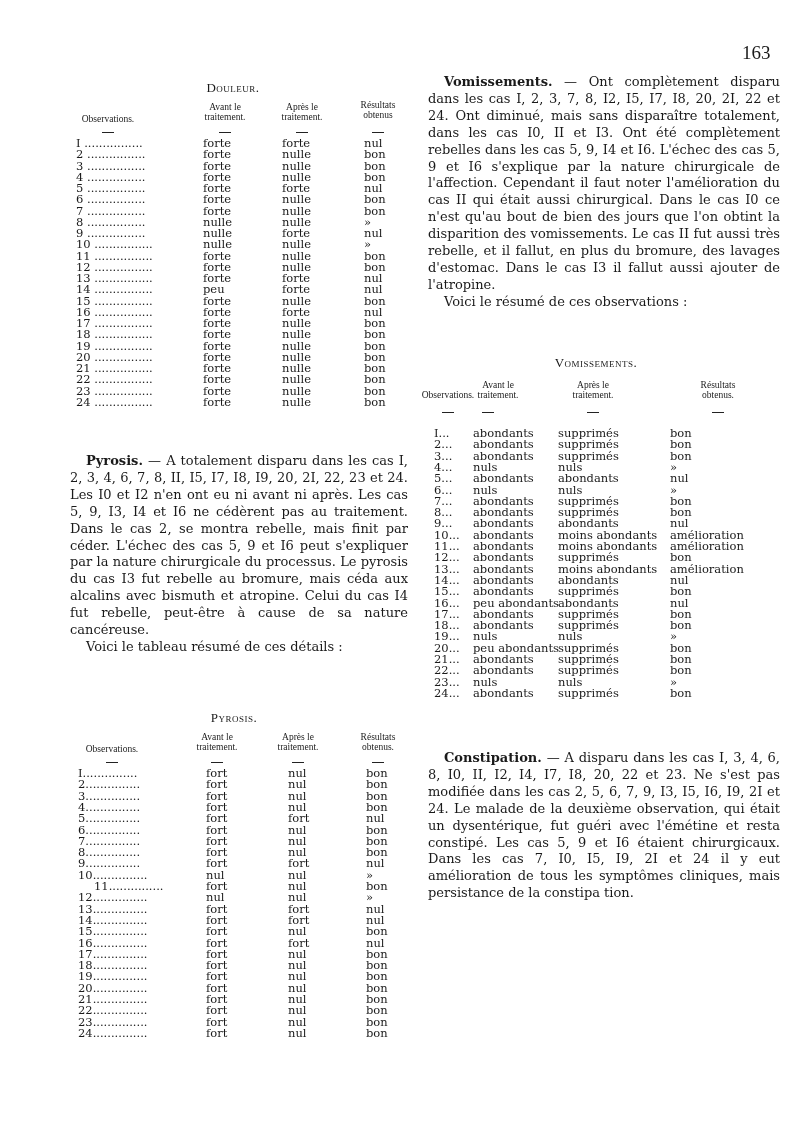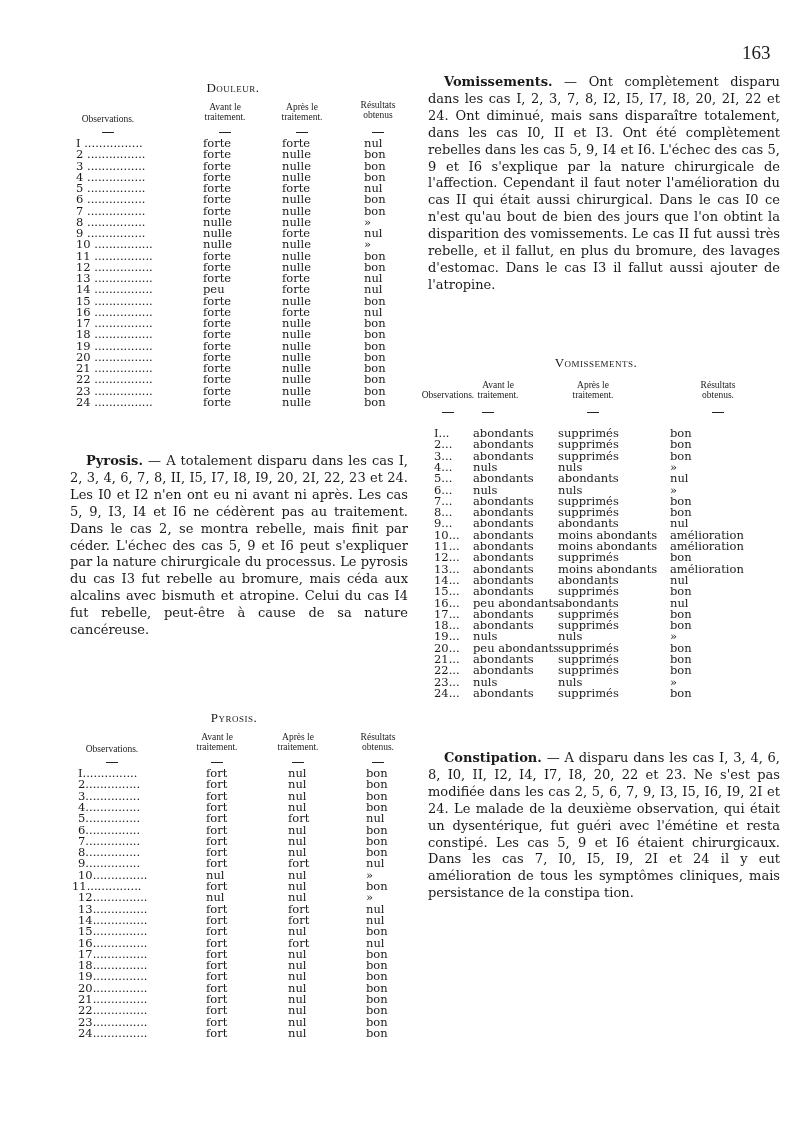--- a/index.html
+++ b/index.html
@@ -202,20 +202,21 @@
         <span style="left:6px;">24 ................</span>
         <span style="left:133px;">forte</span>
         <span style="left:212px;">nulle</span>
         <span style="left:294px;">bon</span>
       </div>
     </div>
 </div>
 
 <div class="col left para" style="top:453px;">
   <p class="indent"><span class="bold">Pyrosis.</span><span> — A totalement disparu dans les cas I, 2, 3, 4, 6, 7, 8, II, I5, I7, I8, I9, 20, 2I, 22, 23 et 24. Les I0 et I2 n'en ont eu ni avant ni après. Les cas 5, 9, I3, I4 et I6 ne cédèrent pas au traitement. Dans le cas 2, se montra rebelle, mais finit par céder. L'échec des cas 5, 9 et I6 peut s'expliquer par la nature chirurgicale du processus. Le pyrosis du cas I3 fut rebelle au bromure, mais céda aux alcalins avec bismuth et atropine. Celui du cas I4 fut rebelle, peut-être à cause de sa nature cancéreuse.</span></p>
+  <p class="indent">Voici le tableau résumé de ces détails :</p>
 </div>
 
 <div class="col left" style="top:710px;height:350px;">
   <div class="tbl-title" style="margin-left:-10px;">Pyrosis.</div>
   <div id="pyrosis-head" style="position: relative;">
       <div class="th" style="left:2px;width:80px;top:18px;">
         <div>Observations.</div>
       </div>
       <div class="dash" style="left:36px;top:36px;"></div>
       <div class="th" style="left:107px;width:80px;top:6px;">
@@ -289,21 +290,21 @@
         <span style="left:218px;">fort</span>
         <span style="left:296px;">nul</span>
       </div>
       <div class="row" style="left:0;top:143.7px;width:338px;">
         <span style="left:8px;">10...............</span>
         <span style="left:136px;">nul</span>
         <span style="left:218px;">nul</span>
         <span style="left:296px;">»</span>
       </div>
       <div class="row" style="left:0;top:155px;width:338px;">
-        <span style="left:2px;text-align:center;">11...............</span>
+        <span style="left:24px;text-align:center;">11...............</span>
         <span style="left:136px;">fort</span>
         <span style="left:218px;">nul</span>
         <span style="left:296px;">bon</span>
       </div>
       <div class="row" style="left:0;top:166.3px;width:338px;">
         <span style="left:8px;">12...............</span>
         <span style="left:136px;">nul</span>
         <span style="left:218px;">nul</span>
         <span style="left:296px;">»</span>
       </div>
@@ -377,20 +378,21 @@
         <span style="left:8px;">24...............</span>
         <span style="left:136px;">fort</span>
         <span style="left:218px;">nul</span>
         <span style="left:296px;">bon</span>
       </div>
     </div>
 </div>
 
 <div class="col right para" style="top:74px;">
   <p class="indent"><span class="bold">Vomissements.</span><span> — Ont complètement disparu dans les cas I, 2, 3, 7, 8, I2, I5, I7, I8, 20, 2I, 22 et 24. Ont diminué, mais sans disparaître totalement, dans les cas I0, II et I3. Ont été complètement rebelles dans les cas 5, 9, I4 et I6. L'échec des cas 5, 9 et I6 s'explique par la nature chirurgicale de l'affection. Cependant il faut noter l'amélioration du cas II qui était aussi chirurgical. Dans le cas I0 ce n'est qu'au bout de bien des jours que l'on obtint la disparition des vomissements. Le cas II fut aussi très rebelle, et il fallut, en plus du bromure, des lavages d'estomac. Dans le cas I3 il fallut aussi ajouter de l'atropine.</span></p>
+  <p class="indent">Voici le résumé de ces observations :</p>
 </div>
 
 <div class="col right" style="top:355px;height:365px;">
   <div class="tbl-title" style="margin-left:-16px;">Vomissements.</div>
   <div id="vomi-head" style="position: relative;">
       <div class="th" style="left: -18px; width: 76px; top: 19px;">Observations.</div>
       <div class="dash" style="left:14px;top:41px;"></div>
       <div class="th" style="left: 30px; width: 80px; top: 9px;">
         <div>Avant le</div>
         <div>traitement.</div>

